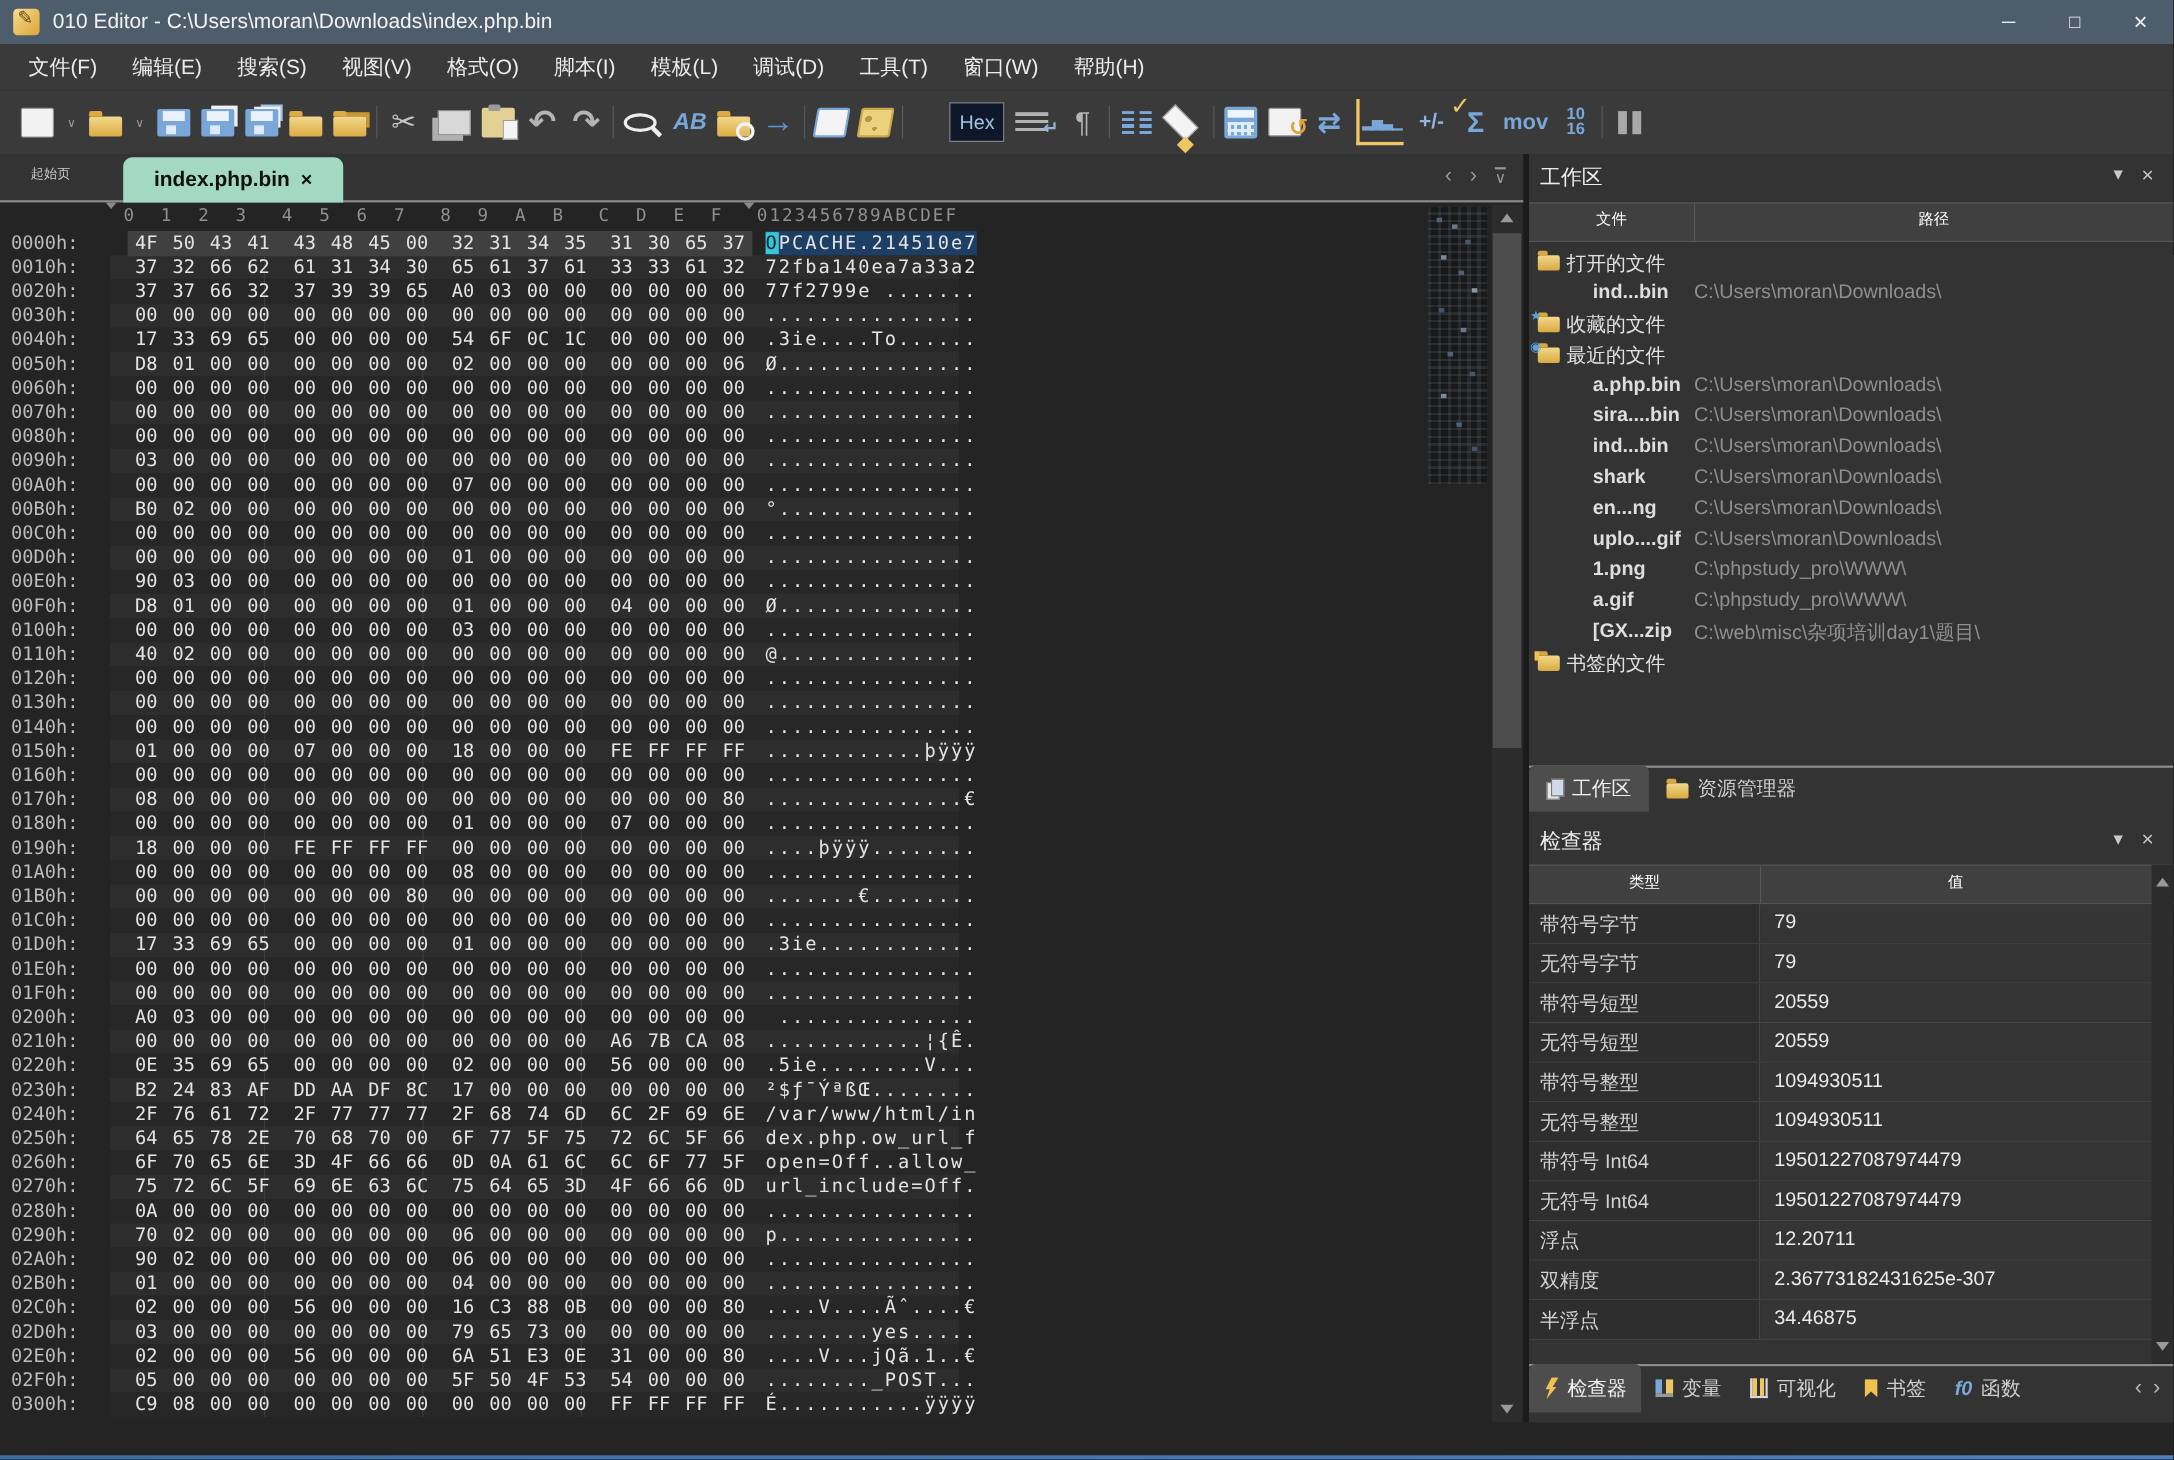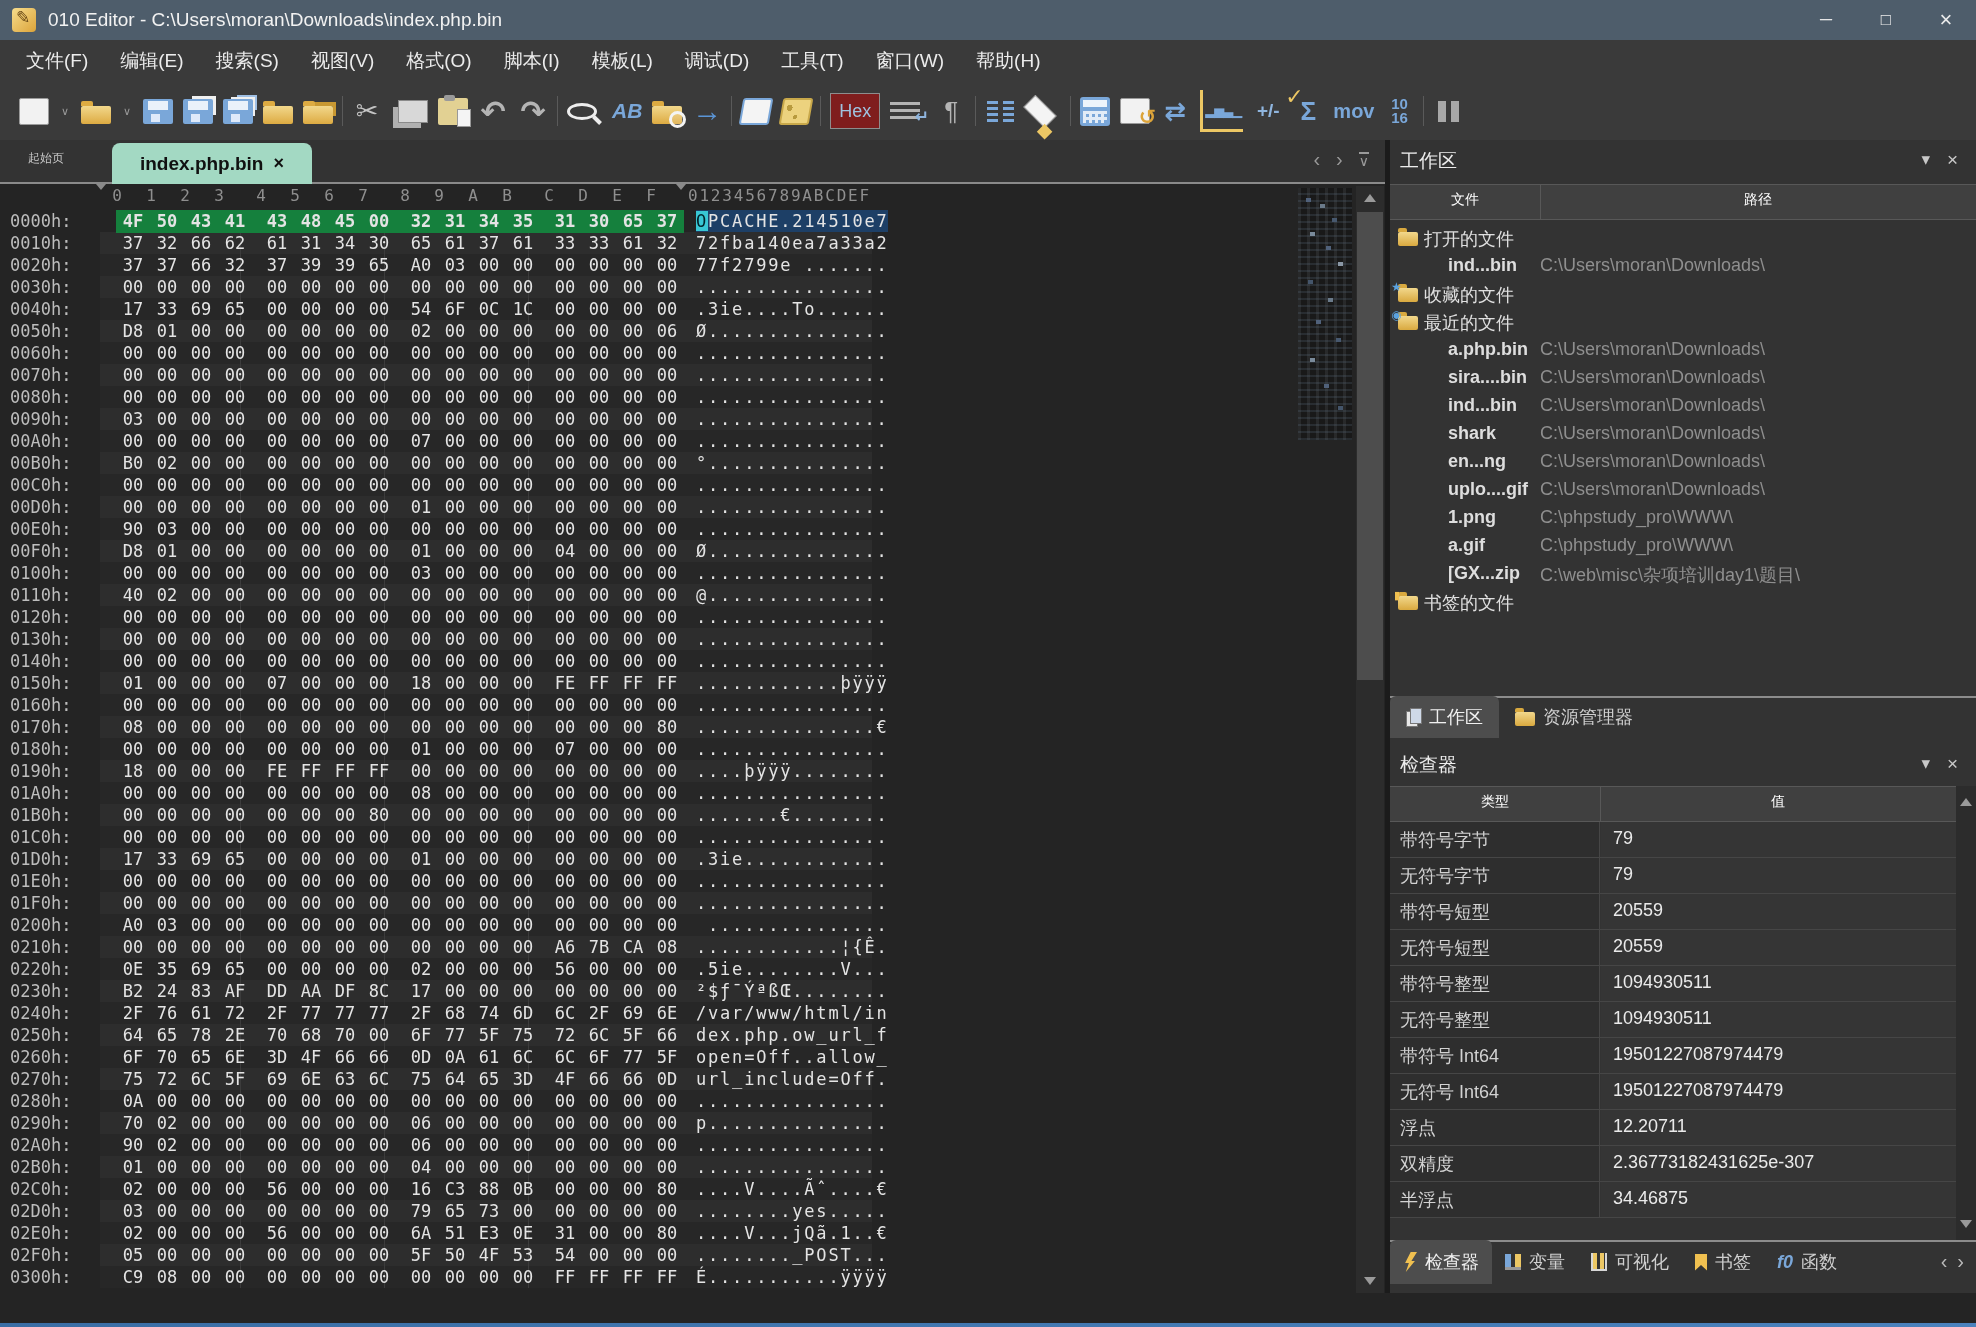--- a/index.html
+++ b/index.html
@@ -41,21 +41,21 @@
   .k-paste{width:23px;height:27px;background:#e2d193;border-radius:2px;position:relative;}
   .k-paste::before{content:"";position:absolute;top:-3px;left:6px;width:11px;height:6px;background:#9a9a9a;border-radius:2px;}
   .k-paste::after{content:"";position:absolute;right:-3px;bottom:-2px;width:12px;height:16px;background:#f4f4f4;border:1px solid #999;}
   .k-undo,.k-redo{color:#b4b4b4;font-size:30px;font-weight:bold;}
   .k-mag{width:17px;height:17px;border:3px solid #ededed;border-radius:50%;position:relative;margin-right:5px;}
   .k-mag::after{content:"";position:absolute;width:10px;height:4px;background:#ededed;transform:rotate(45deg);bottom:-5px;right:-8px;}
   .k-ab{color:#7aa7d9;font-size:21px;font-weight:bold;font-style:italic;}
   .k-goto{color:#5b95d6;font-size:30px;font-weight:bold;}
   .k-scrollw,.k-scrolly{width:20px;height:27px;background:#f4f4f4;border:2px solid #7aa7d9;border-radius:3px;transform:skewX(-10deg);}
   .k-scrolly{background:radial-gradient(circle 3px at 6px 8px,#b89a3e 3px,transparent 3px),radial-gradient(circle 2px at 13px 17px,#b89a3e 2px,transparent 2px),#ecd27e;border-color:#c8a84a;}
-  .k-hexbox{width:50px;height:36px;border:1px solid #8d8d8d;background:#7f1d1d;color:#9fc3e0;font-size:18px;}
+  .k-hexbox{width:50px;height:36px;border:1px solid #8d8d8d;background:#0f172a;color:#9fc3e0;font-size:18px;margin-left:33px;}
   .k-wrap{width:24px;height:18px;background:repeating-linear-gradient(to bottom,#b4b4b4 0 3px,transparent 3px 7px);position:relative;margin-right:6px;}
   .k-wrap::after{content:"↵";position:absolute;right:-9px;bottom:-7px;color:#8fb5de;font-size:17px;font-weight:bold;}
   .k-pilcrow{color:#b4b4b4;font-size:26px;}
   .k-cols{display:flex;gap:5px;}
   .k-cols::before,.k-cols::after{content:"";width:11px;height:21px;background:repeating-linear-gradient(to bottom,#7aa7d9 0 3px,transparent 3px 6px);}
   .k-highlight{width:17px;height:17px;background:#f4f4f4;border:1px solid #999;transform:rotate(45deg);position:relative;margin-right:6px;}
   .k-highlight::after{content:"";position:absolute;bottom:-9px;right:-9px;width:11px;height:11px;background:#ecc764;}
   .k-calc{width:25px;height:29px;background:#7aa7d9;border-radius:3px;position:relative;}
   .k-calc::before{content:"";position:absolute;top:3px;left:3px;right:3px;height:7px;background:#eef4fb;}
   .k-calc::after{content:"";position:absolute;left:3px;right:3px;bottom:3px;height:12px;
@@ -95,21 +95,21 @@
   .hmark{position:absolute;top:-2px;width:0;height:0;border:5px solid transparent;border-top:6px solid #8a8a8a;}
   .hexrows{position:absolute;left:0;top:70px;width:880px;height:1078px;}
   .gsep{position:absolute;top:0;bottom:0;width:1px;background:#3c3c3c;z-index:1;}
   .hexrow{position:relative;height:22px;line-height:22px;white-space:nowrap;}
   .hexrow .rowband{position:absolute;left:100px;width:772px;top:0;bottom:0;z-index:0;}
   .hexrow:nth-child(odd) .rowband{background:#2d2d2d;}
   .hexrow:nth-child(even) .rowband{background:#272727;}
   .hexrow.sel .rowband{background:transparent;}
   .addr{position:relative;z-index:2;display:inline-block;width:116px;padding-left:10px;color:#bdbdbd;font-family:"DejaVu Sans Mono",monospace;font-size:17px;}
   .bytesband{position:relative;z-index:2;display:inline-block;width:568px;vertical-align:top;}
-  .hexrow.sel .bytesband{background:#15803d;font-weight:bold;}
+  .hexrow.sel .bytesband{background:#404040;}
   .bgroup{display:inline-block;margin-right:8px;}
   .bgroup:last-child{margin-right:0;}
   .byte{display:inline-block;width:34px;text-align:center;color:#e4e4e4;font-family:"DejaVu Sans Mono",monospace;font-size:17px;}
   .ascii{position:relative;z-index:2;display:inline-block;margin-left:12px;width:192px;color:#e4e4e4;font-family:"DejaVu Sans Mono",monospace;font-size:17px;letter-spacing:1.8px;vertical-align:top;}
   .hexrow.sel .ascii{background:#1d3f66;}
   .cursor{background:#38c6d4;color:#00222a;}
 
   
   .minimap{position:absolute;left:1298px;top:48px;width:54px;height:252px;background:#191919;
     background-image:repeating-linear-gradient(0deg,rgba(95,115,135,.22) 0 2px,transparent 2px 7px),

